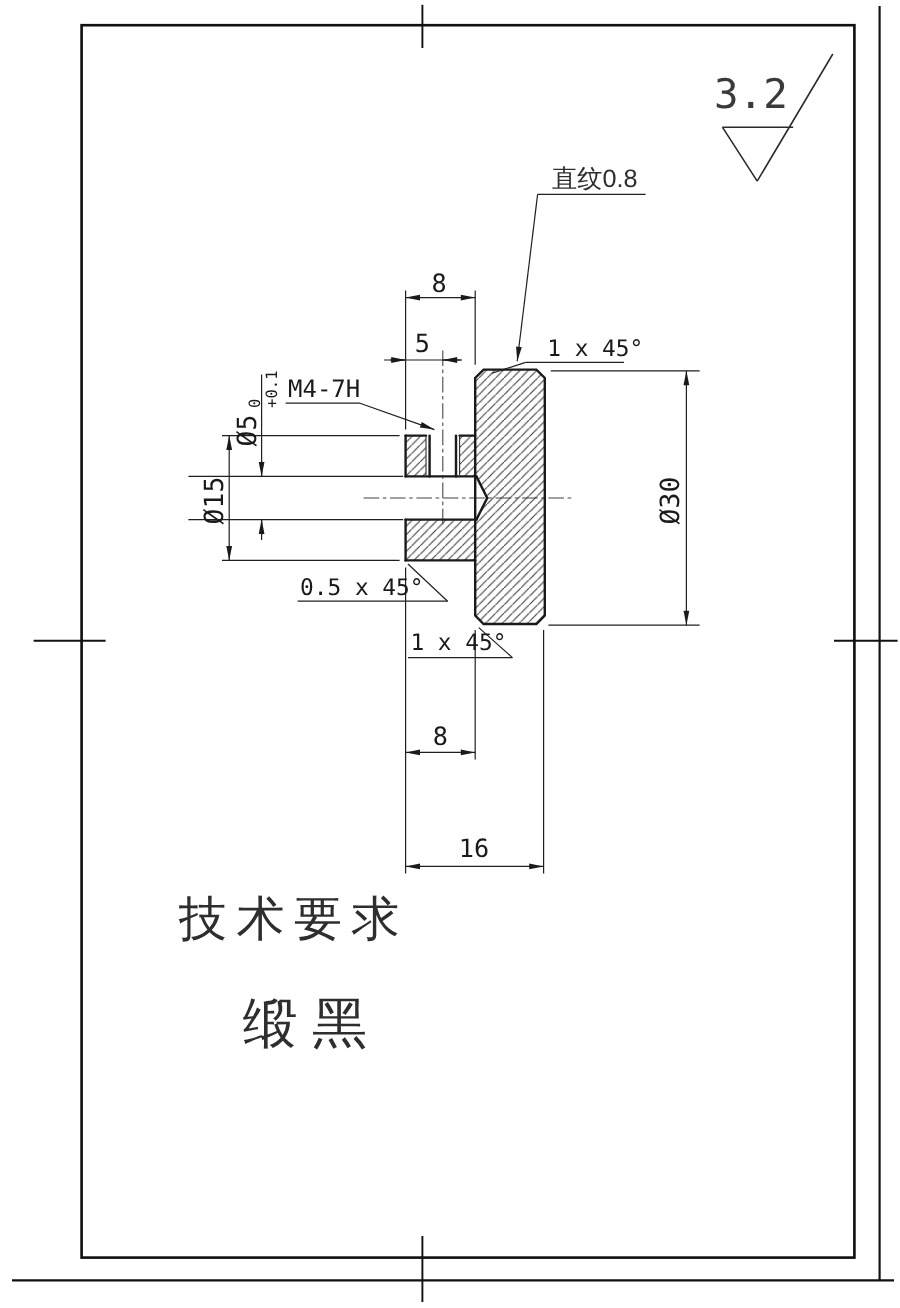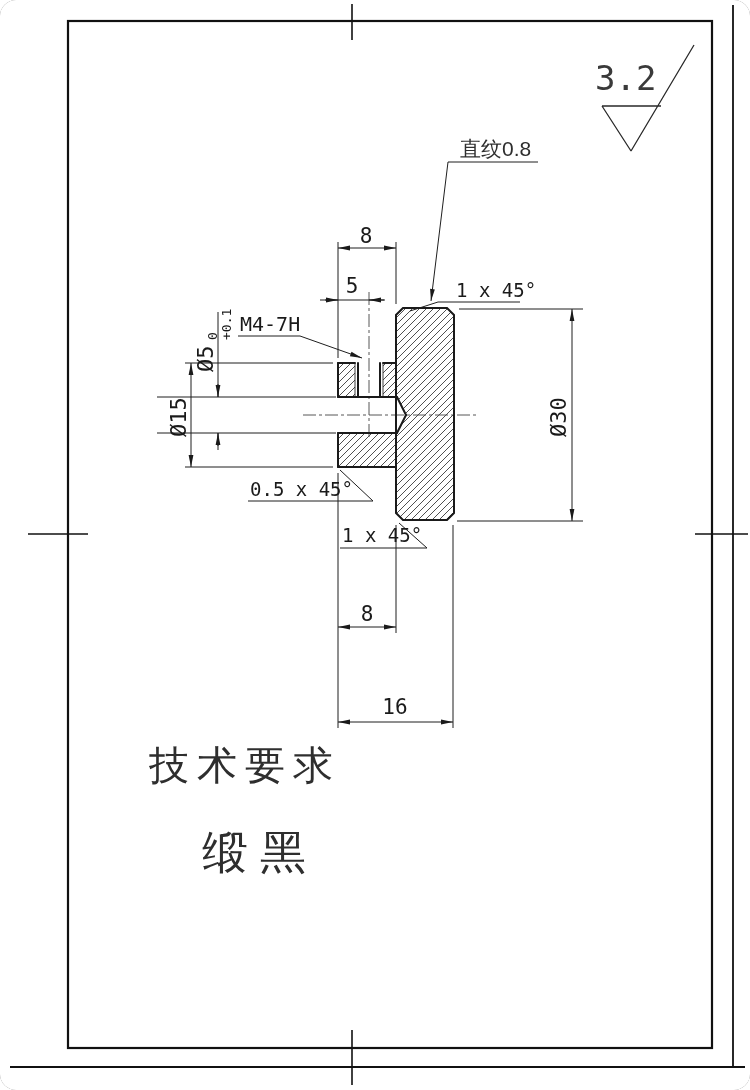--- a/index.html
+++ b/index.html
@@ -1,16 +1,16 @@
 <!DOCTYPE html>
 <html><head>
 <meta charset="utf-8">
 <style>
   html,body{margin:0;padding:0;background:#fff;}
-  .stage{position:relative;width:750px;height:1090px;background:#737373;overflow:hidden;border-radius:16px;}
+  .stage{position:relative;width:750px;height:1090px;background:#737373;overflow:hidden;}
   svg{display:block;}
   .dim-text{font-family:"DejaVu Sans Mono","Liberation Mono",monospace;fill:#1a1a1a;}
   .cn-text{font-family:"Liberation Sans","DejaVu Sans",sans-serif;fill:#2e2e2e;}
   .rough-text{font-family:"DejaVu Sans Mono","Liberation Mono",monospace;fill:#3a3a3a;}
 </style>
 </head>
 <body>
 
 <div class="stage">
 <svg width="750" height="1090" viewBox="0 0 750 1090">

